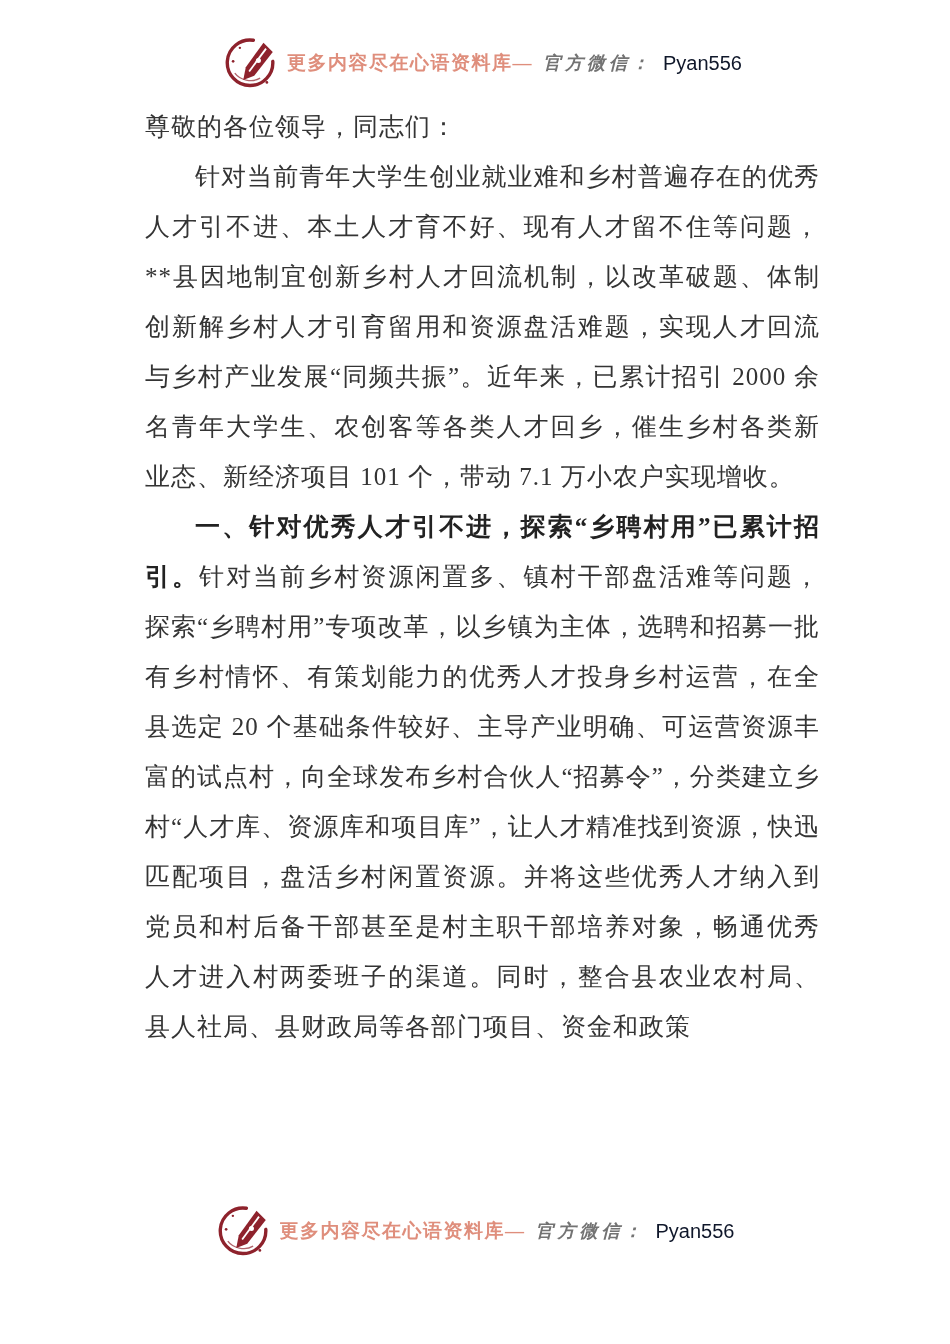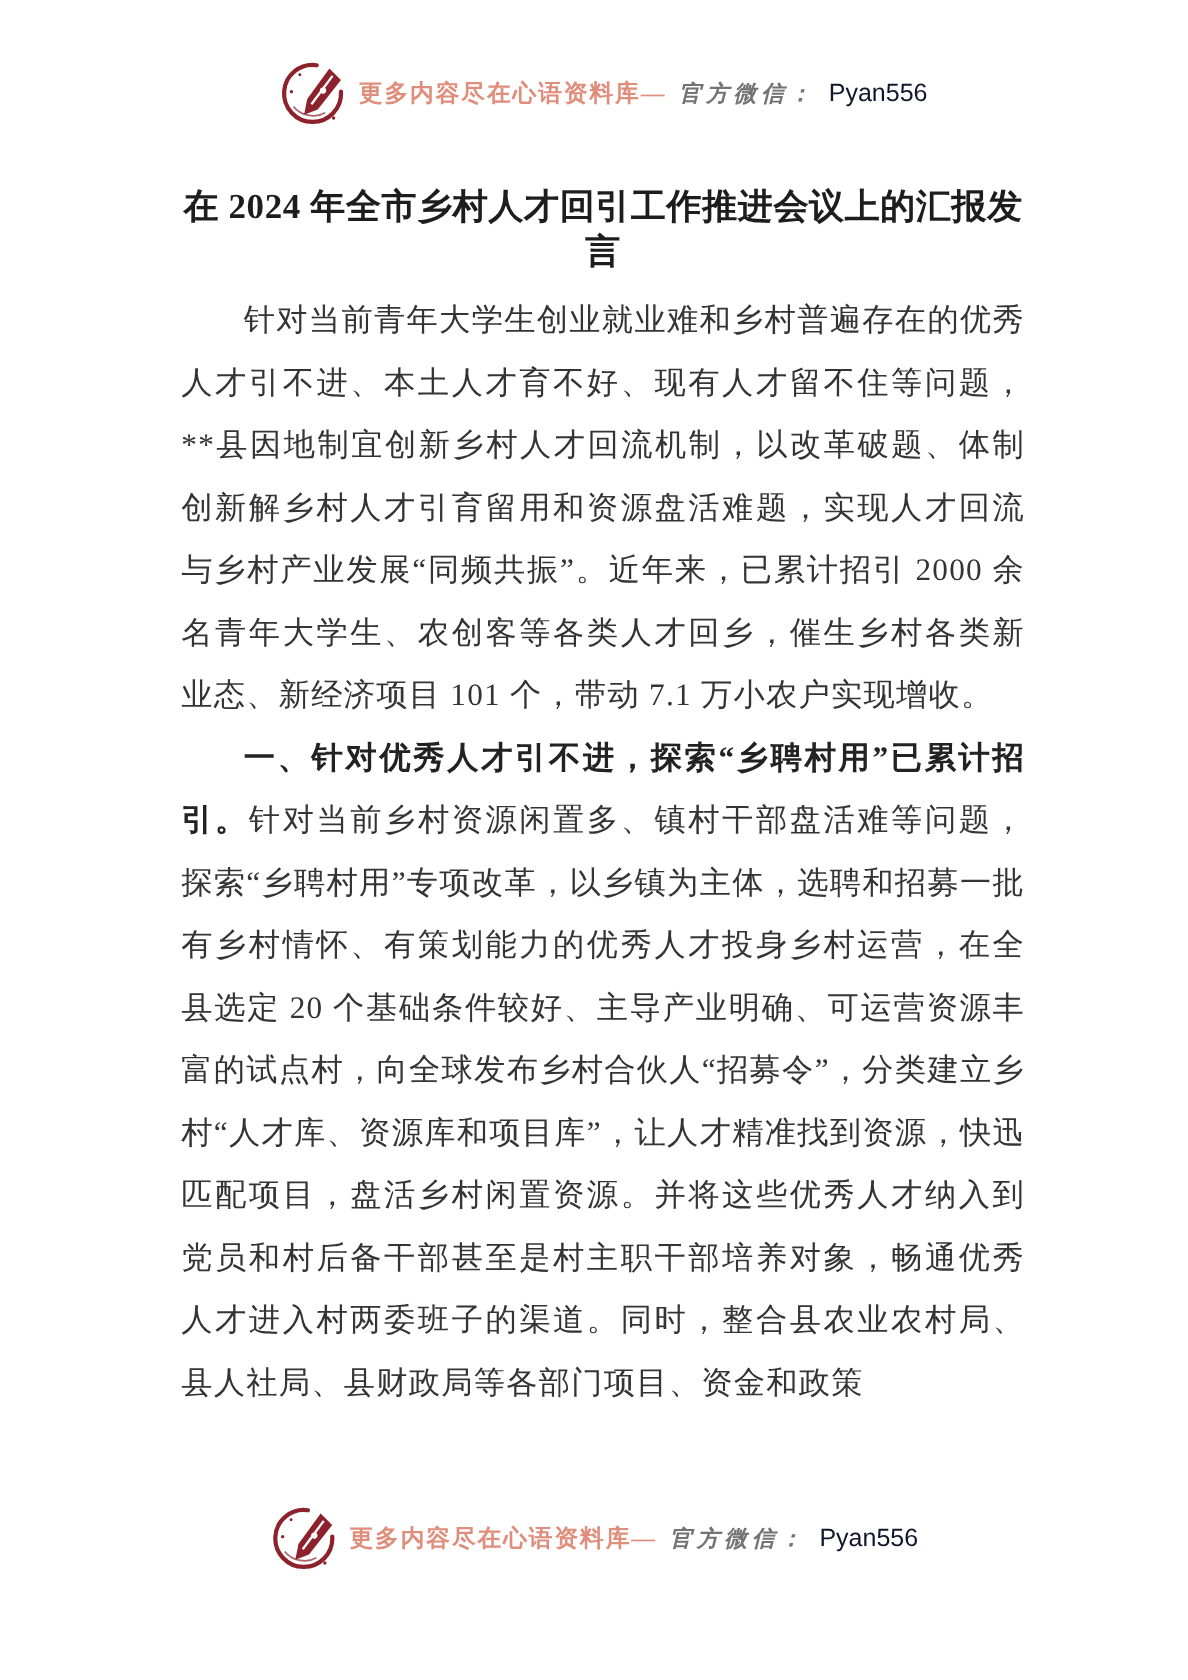--- a/index.html
+++ b/index.html
@@ -3,21 +3,21 @@
 <meta charset="utf-8">
 <style>
   html, body { margin: 0; padding: 0; background: #ffffff; }
   .page {
     position: relative;
     width: 950px;
     height: 1344px;
     margin: 0 auto;
     background: #ffffff;
     box-sizing: border-box;
-    padding: 48px 130px 0 145px;
+    padding: 36px 130px 0 145px;
     overflow: hidden;
     font-family: "Liberation Serif", "DejaVu Serif", serif;
     color: #333333;
   }
   
   .watermark {
     display: flex;
     align-items: center;
     justify-content: center;
     gap: 10px;
@@ -84,23 +84,23 @@
       <circle cx="42" cy="29" r="3" fill="#ffffff"></circle>
       <circle cx="12" cy="30" r="1.6" fill="#8E222C"></circle>
       <circle cx="20" cy="14" r="1.4" fill="#8E222C"></circle>
       <circle cx="52" cy="55" r="1.6" fill="#8E222C"></circle>
     </svg>
     <span class="brand">更多内容尽在心语资料库—</span>
       <span class="wechat-label">官方微信：</span>
       <span class="account">Pyan556</span>
   </div>
 
-  <h1 class="doc-title">在 2024 年全市乡村人才回引工作推进会议上的汇报发言</h1>
 
   <div class="doc-body">
+    <p class="salutation">尊敬的各位领导，同志们：</p>
     <p class="para">针对当前青年大学生创业就业难和乡村普遍存在的优秀人才引不进、本土人才育不好、现有人才留不住等问题，**县因地制宜创新乡村人才回流机制，以改革破题、体制创新解乡村人才引育留用和资源盘活难题，实现人才回流与乡村产业发展“同频共振”。近年来，已累计招引 2000 余名青年大学生、农创客等各类人才回乡，催生乡村各类新业态、新经济项目 101 个，带动 7.1 万小农户实现增收。</p>
     <p class="para"><span class="section-heading">一、针对优秀人才引不进，探索“乡聘村用”已累计招引。</span><span>针对当前乡村资源闲置多、镇村干部盘活难等问题，探索“乡聘村用”专项改革，以乡镇为主体，选聘和招募一批有乡村情怀、有策划能力的优秀人才投身乡村运营，在全县选定 20 个基础条件较好、主导产业明确、可运营资源丰富的试点村，向全球发布乡村合伙人“招募令”，分类建立乡村“人才库、资源库和项目库”，让人才精准找到资源，快迅匹配项目，盘活乡村闲置资源。并将这些优秀人才纳入到党员和村后备干部甚至是村主职干部培养对象，畅通优秀人才进入村两委班子的渠道。同时，整合县农业农村局、县人社局、县财政局等各部门项目、资金和政策</span></p>
   </div>
 
   <div class="watermark footer">
     <svg class="logo" viewBox="0 0 64 64" aria-hidden="true">
       <path d="M36 5 A27 27 0 1 0 59 30" fill="none" stroke="#8E222C" stroke-width="4" stroke-linecap="round"></path>
       <path d="M14 44 C20 52 34 56 44 50" fill="none" stroke="#8E222C" stroke-width="1.6" opacity="0.7"></path>
       <path d="M48 8 L59 19 L37 47 L24 52 L27 37 Z" fill="#8E222C"></path>
       <path d="M51 15 L31 42" stroke="#ffffff" stroke-width="2.2" fill="none"></path>

